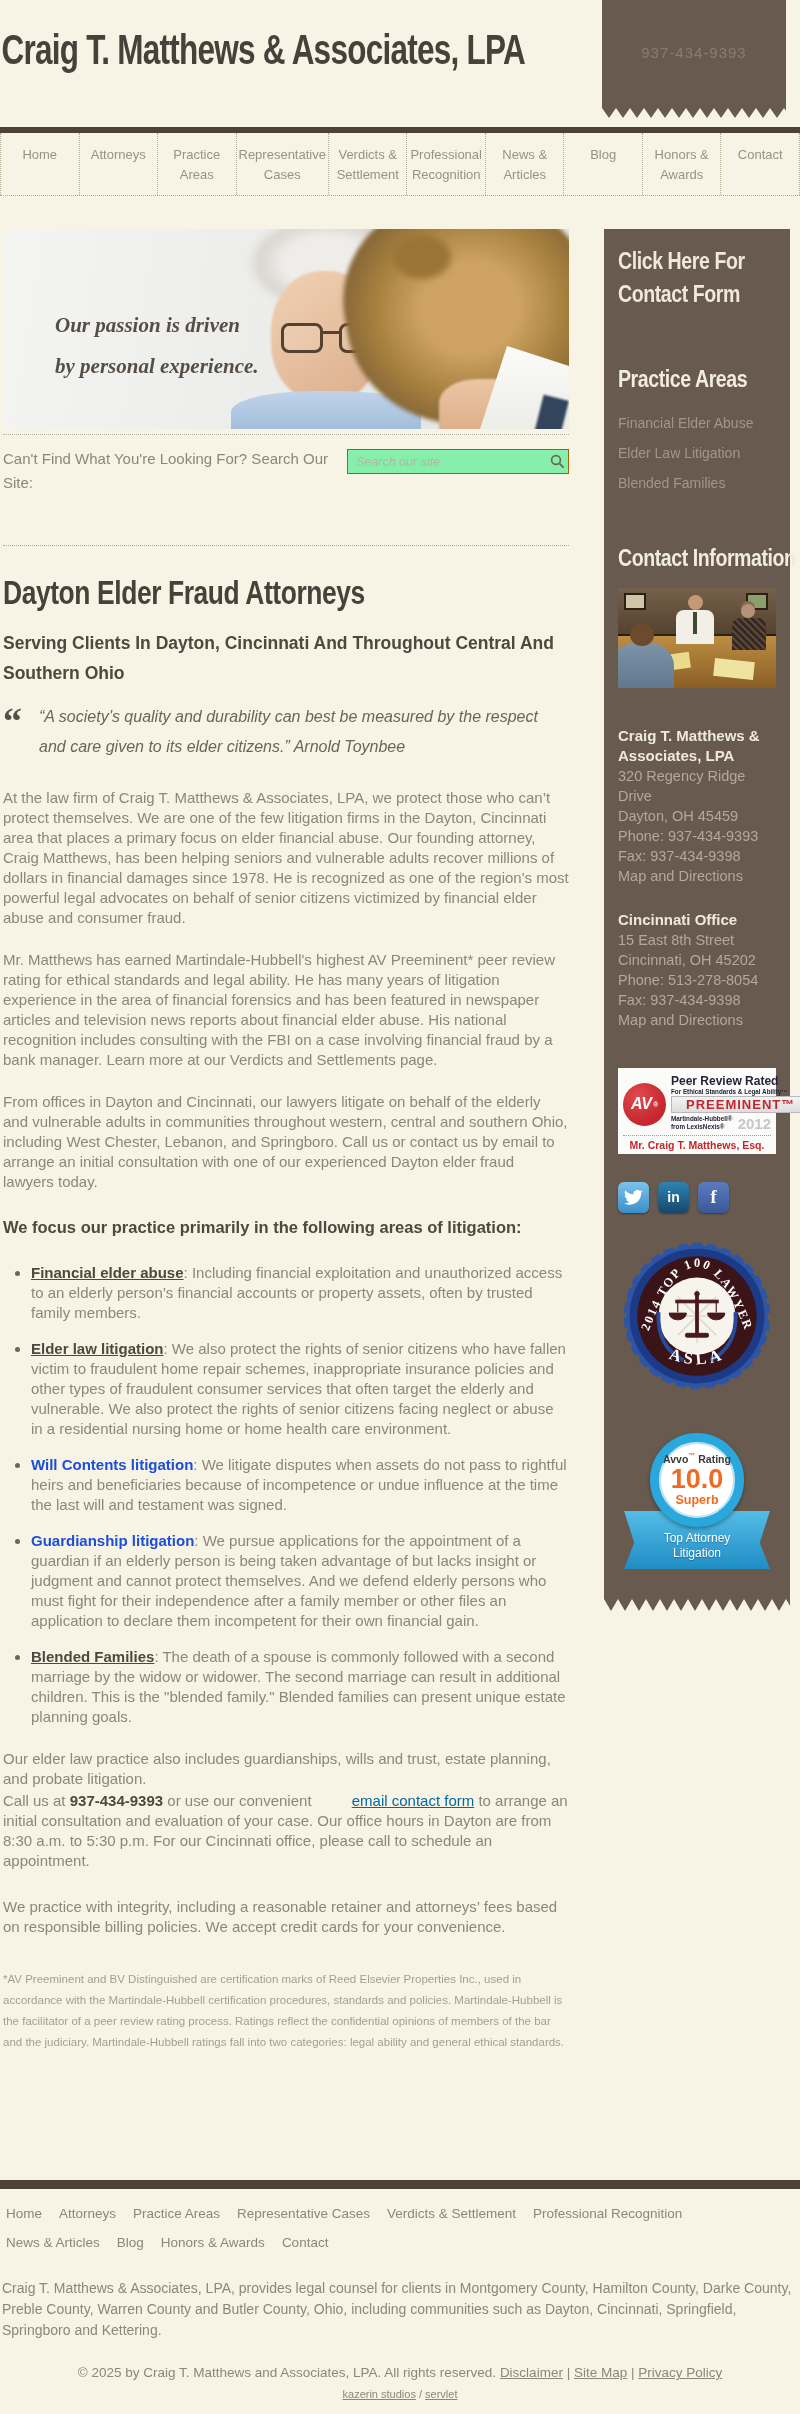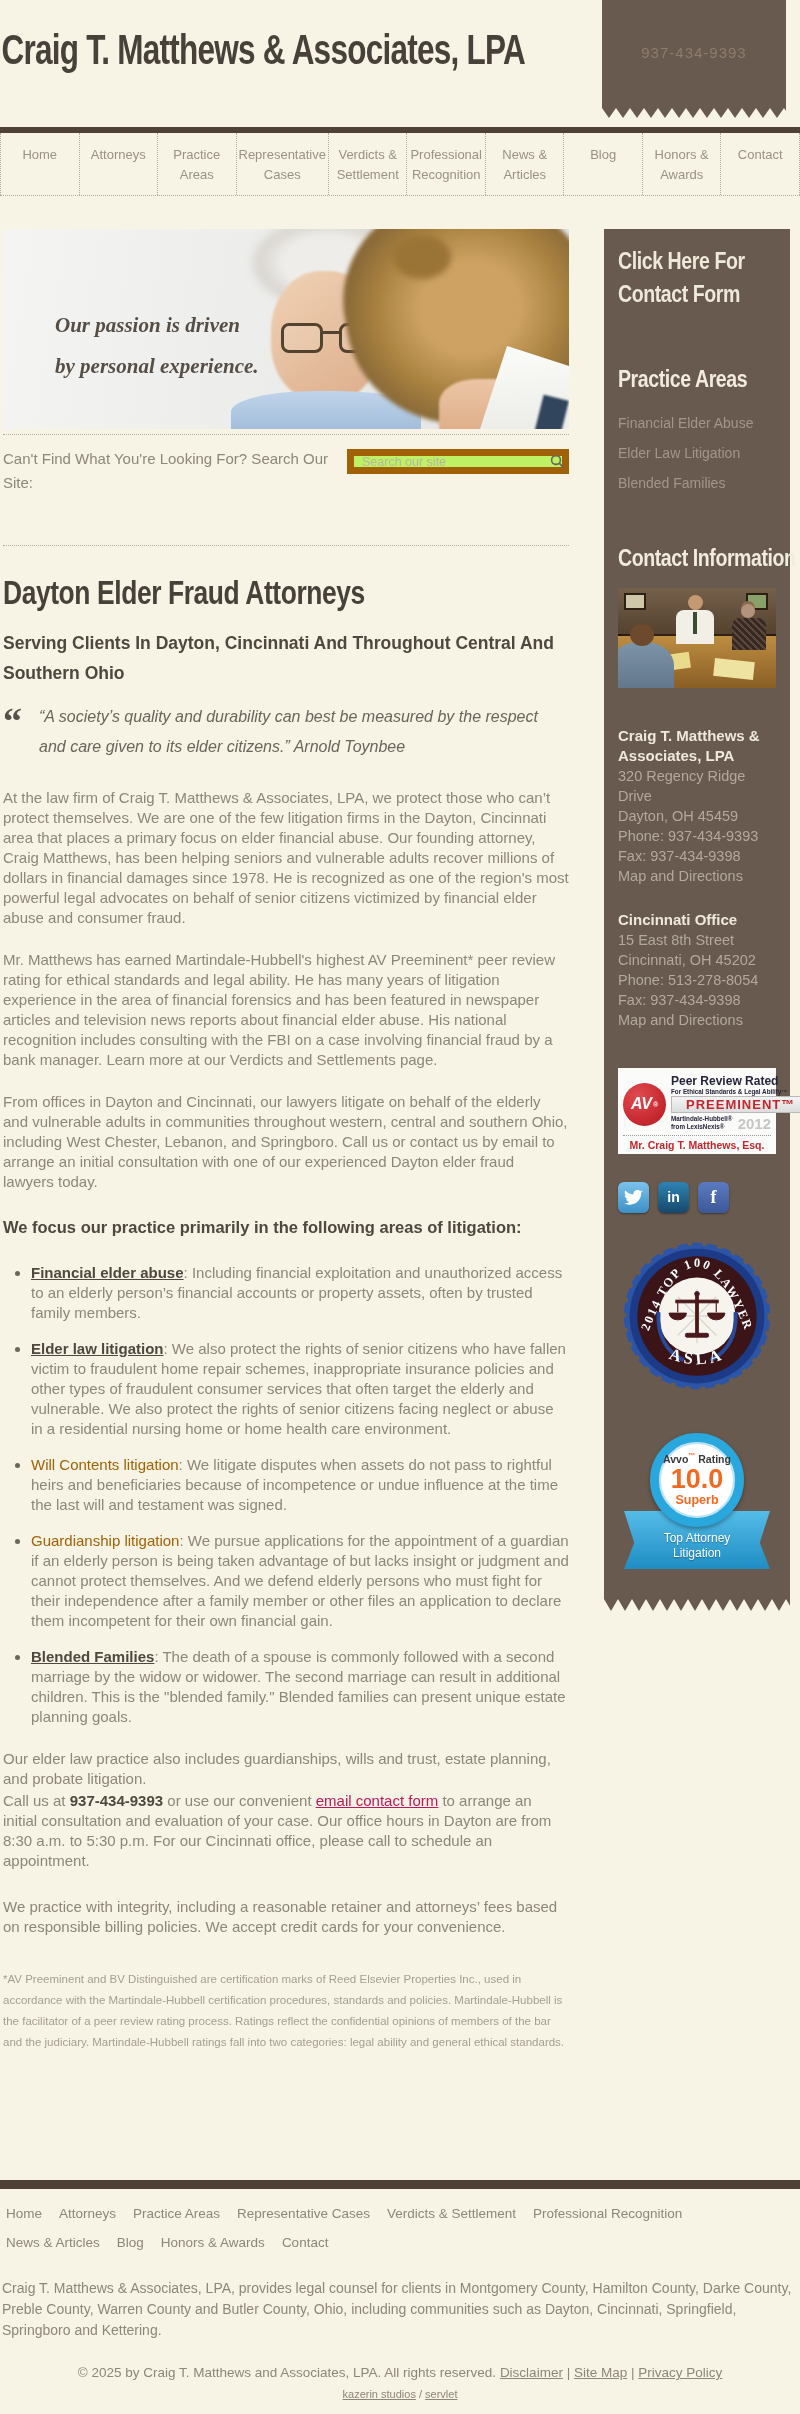--- a/index.html
+++ b/index.html
@@ -37,41 +37,41 @@
   .hw-neck { position: absolute; right: 34px; top: 150px; width: 96px; height: 60px; background: linear-gradient(#ecc6a6,#dcab85); border-radius: 40% 40% 0 0; filter: blur(1px); }
   .hw-collar { position: absolute; right: -8px; top: 128px; width: 86px; height: 90px; background: linear-gradient(160deg,#fbfbf9,#e7e7e2); transform: rotate(18deg); }
   .hw-dark { position: absolute; right: 6px; top: 168px; width: 26px; height: 52px; background: #31455c; transform: rotate(14deg); filter: blur(1px); }
   .hero-tag { position: absolute; left: 28px; top: 86px; font-family: "Liberation Serif", serif; font-style: italic; font-weight: 700; font-size: 21px; color: #564e45; line-height: 1; margin-left: 24px; }
   .hero-tag .line2 { display: block; margin-top: 20px; }
 
   
   .search-strip { margin-top: 5px; border-top: 1px dotted #b7ad96; border-bottom: 1px dotted #b7ad96; padding: 12px 0 50px; display: flex; justify-content: space-between; align-items: flex-start; }
   .search-label { width: 336px; font-size: 15px; line-height: 24px; color: #8d877a; }
   .search-box { position: relative; width: 222px; margin-top: 2px; }
-  .search-box input { width: 100%; height: 25px; border: 7px solid #a16207; background: #bef264; padding: 0 26px 0 8px; font-size: 12.5px; color: #6b655c; font-family: "Liberation Sans", sans-serif; }
+  .search-box input { width: 100%; height: 25px; border: 1px solid #a16207; background: #86efac; padding: 0 26px 0 8px; font-size: 12.5px; color: #6b655c; font-family: "Liberation Sans", sans-serif; font-style: italic; }
   .search-box input::placeholder { color: #b9b3a2; }
   .search-btn { position: absolute; right: 4px; top: 5px; width: 16px; height: 16px; background: none; border: none; cursor: pointer; padding: 0; }
 
   
   .h1 { margin-top: 28px; font-size: 33px; font-weight: 700; color: #47413a; letter-spacing: -.5px; }
   .h1 span { display: inline-block; transform: scaleX(.8); transform-origin: 0 50%; white-space: nowrap; }
   .h2 { margin-top: 16px; font-size: 17.5px; font-weight: 700; line-height: 30px; color: #4e483e; }
   .bquote { position: relative; margin-top: 14px; padding-left: 36px; font-style: italic; font-size: 16px; line-height: 30px; color: #6b655a; }
   .bquote::before { content: "\201C"; position: absolute; left: 0; top: 4px; font-family: "Liberation Serif", serif; font-size: 38px; font-weight: 700; font-style: normal; color: #55504a; }
   .para { margin-top: 22px; font-size: 15px; line-height: 20px; color: #8d877a; }
   .focus-h { margin-top: 26px; font-size: 16.5px; font-weight: 700; color: #4e483e; }
   .bullets { margin: 26px 0 0 10px; padding-left: 18px; }
   .bullets li { margin-bottom: 16px; font-size: 15px; line-height: 20px; color: #8d877a; }
   .bullets li::marker { color: #6b655a; }
   .term-link { font-weight: 700; color: #4e483e; text-decoration: underline; cursor: pointer; }
-  .term-bold { font-weight: 400; color: #a16207; text-align: right; }
+  .term-bold { font-weight: 700; color: #1d4ed8; text-align: right; }
   .contact-h { margin-top: 30px; font-size: 16.5px; font-weight: 700; line-height: 25px; color: #4e483e; }
   .contact-p { margin-top: 2px; font-size: 15px; line-height: 20px; color: #8d877a; }
   .contact-p strong { color: #4e483e; }
-  .contact-p a { color: #be185d; text-decoration: underline; cursor: pointer; }
+  .contact-p a { color: #0369a1; text-decoration: underline; cursor: pointer; margin-left: 36px; }
   .disclaimer { margin-top: 32px; font-size: 11.5px; line-height: 21px; color: #a59f90; }
 
   
   .sidebar { position: absolute; top: 33px; left: 604px; width: 186px; }
   .sb-body { background: #695a4f; padding: 16px 14px 30px; }
   .sb-zz { line-height: 0; }
   .sb-contact-link { display: inline-block; font-size: 23px; font-weight: 700; line-height: 1.45; color: #efe9da; letter-spacing: -.5px; transform: scaleX(.85); transform-origin: 0 50%; cursor: pointer; width: 176px; }
   .sb-h { display: inline-block; margin-top: 54px; font-size: 23px; font-weight: 700; color: #f2ecdf; letter-spacing: -.5px; transform: scaleX(.85); transform-origin: 0 50%; white-space: nowrap; }
   .sb-links { list-style: none; margin-top: 22px; }
   .sb-links li { margin-bottom: 14px; font-size: 14px; color: #a2968a; cursor: pointer; }

